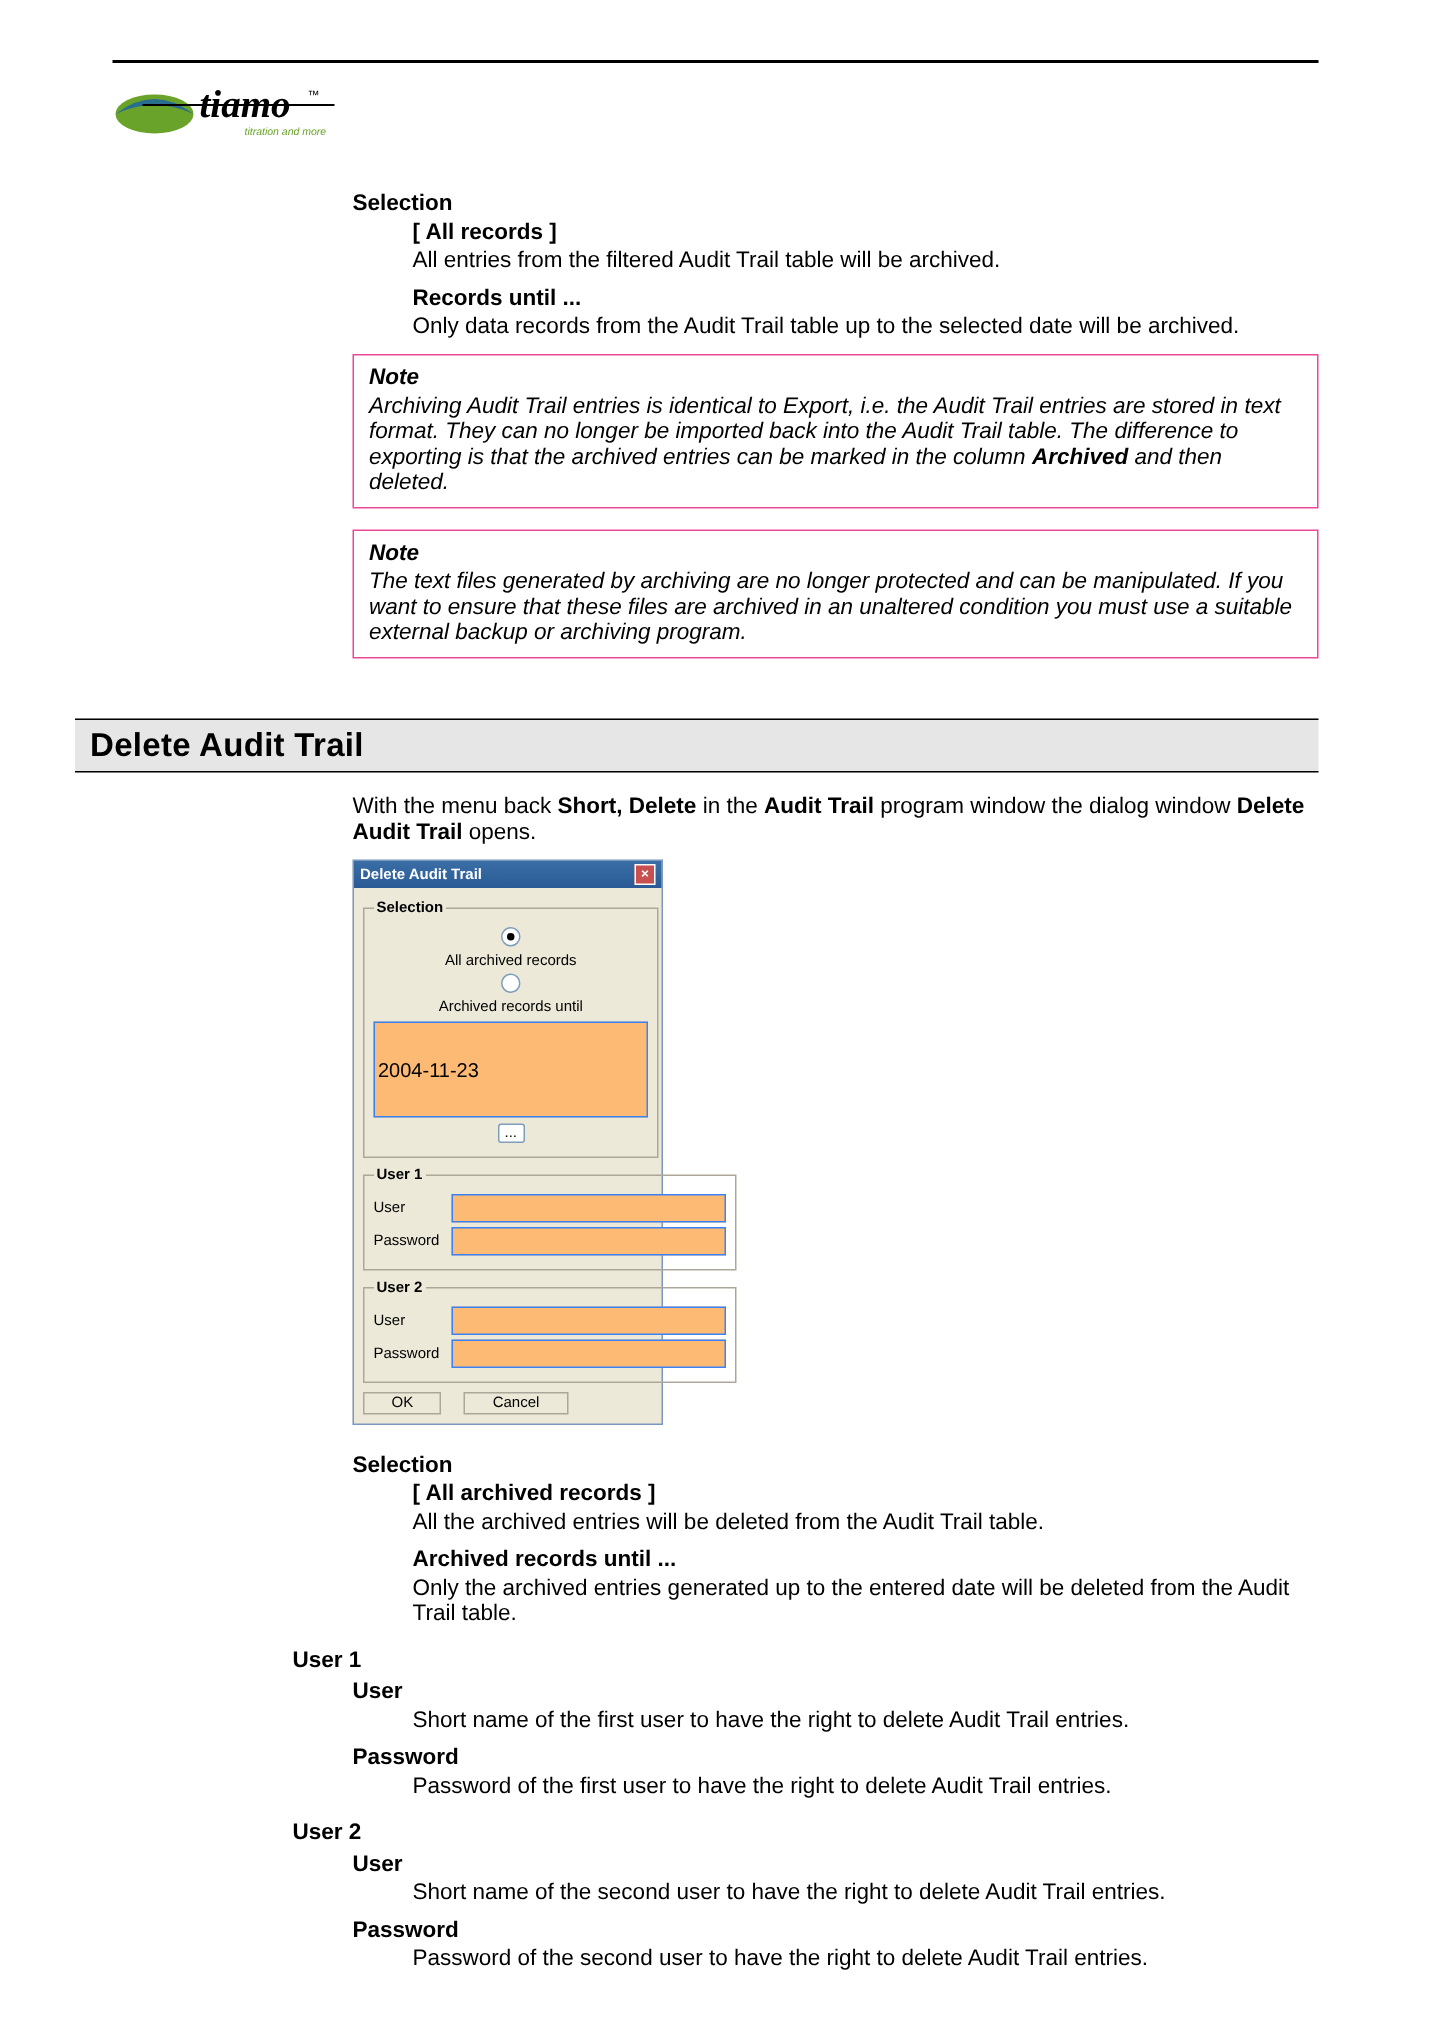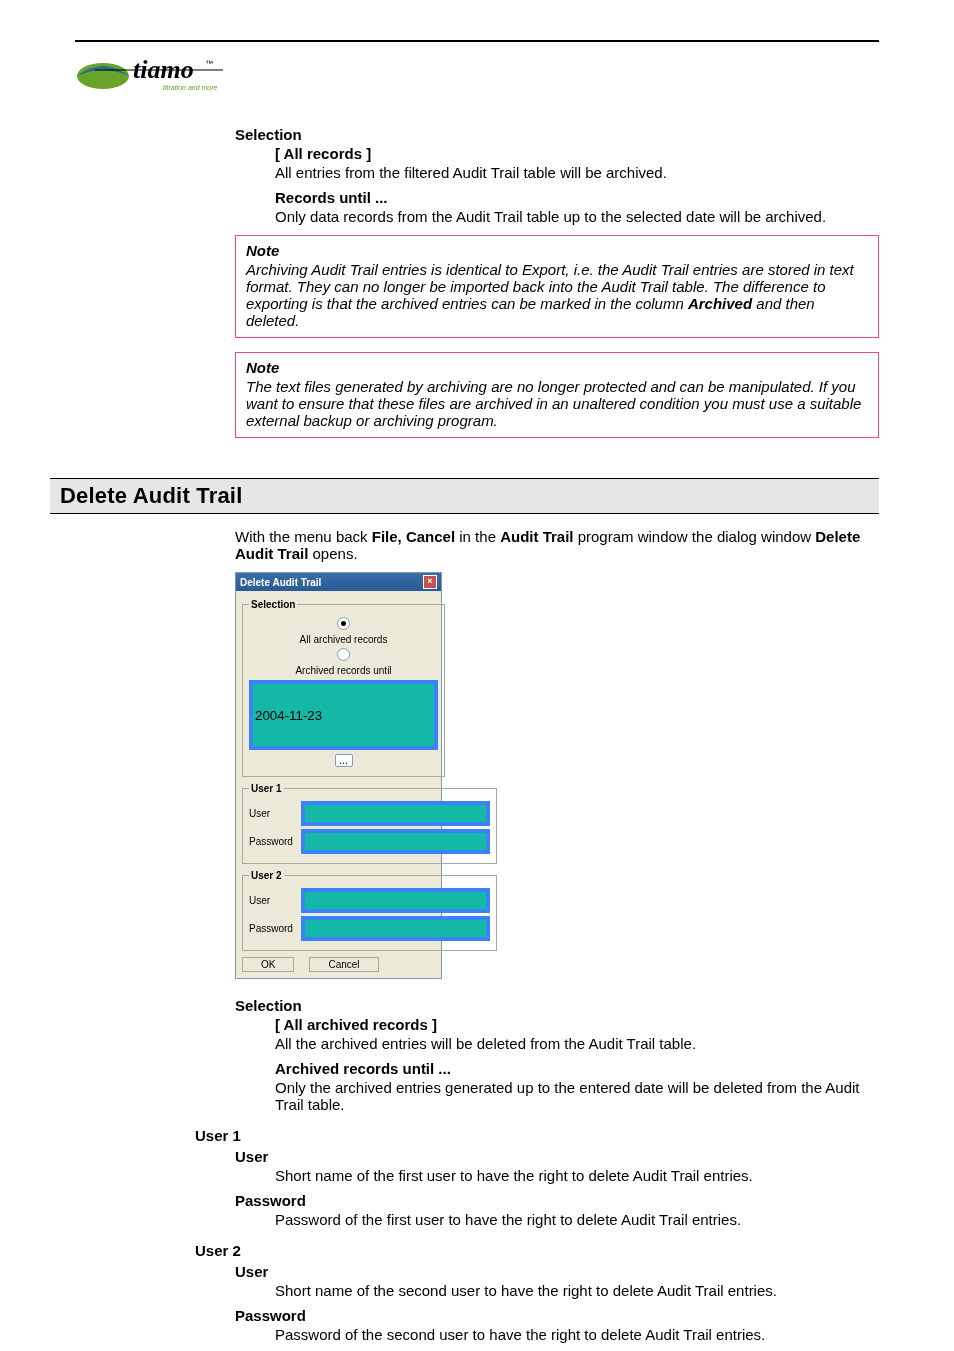--- a/index.html
+++ b/index.html
@@ -109,22 +109,22 @@
     display:flex;
     align-items:center;
     gap:4px;
     margin:3px 0;
     flex-direction:column;
   }
   .row label {
     white-space: nowrap;
   }
   .tbox {
-    border:4px solid #3b82f6;
-    background:#14b8a6;
+    border:1px solid #3b82f6;
+    background:#fdba74;
     height:15px;
     flex:1;
   }
   .tbox.small{ flex:0 0 60px; }
   .radio, .ellip{
     width:11px;height:11px;border:1px solid #7f9db9;border-radius:50%;background:#fff;flex:0 0 11px;
     display:flex;align-items:center;justify-content:center;
   }
   .radio.sel::after{content:"";width:5px;height:5px;background:#000;border-radius:50%;}
   .ellip{border-radius:2px;width:16px;text-align:center;line-height:11px;}
@@ -194,21 +194,21 @@
     </div>
 
   </div>
 
   <div class="section-bar">
     <h2>Delete Audit Trail</h2>
   </div>
 
   <div class="content-col">
     <p style="margin:6px 0 10px 0;">
-      <span>With the menu back </span><span class="bold">File, Cancel</span><span> in the </span><span class="bold">Audit Trail</span><span> program window the dialog window </span><span class="bold">Delete Audit Trail</span><span> opens.</span>
+      <span>With the menu back </span><span class="bold">Short, Delete</span><span> in the </span><span class="bold">Audit Trail</span><span> program window the dialog window </span><span class="bold">Delete Audit Trail</span><span> opens.</span>
     </p>
 
     <div class="dialog">
       <div class="dialog-title">
         <span>Delete Audit Trail</span>
         <span class="dialog-close">×</span>
       </div>
       <div class="dlg-body">
         <fieldset>
           <legend>Selection</legend>

